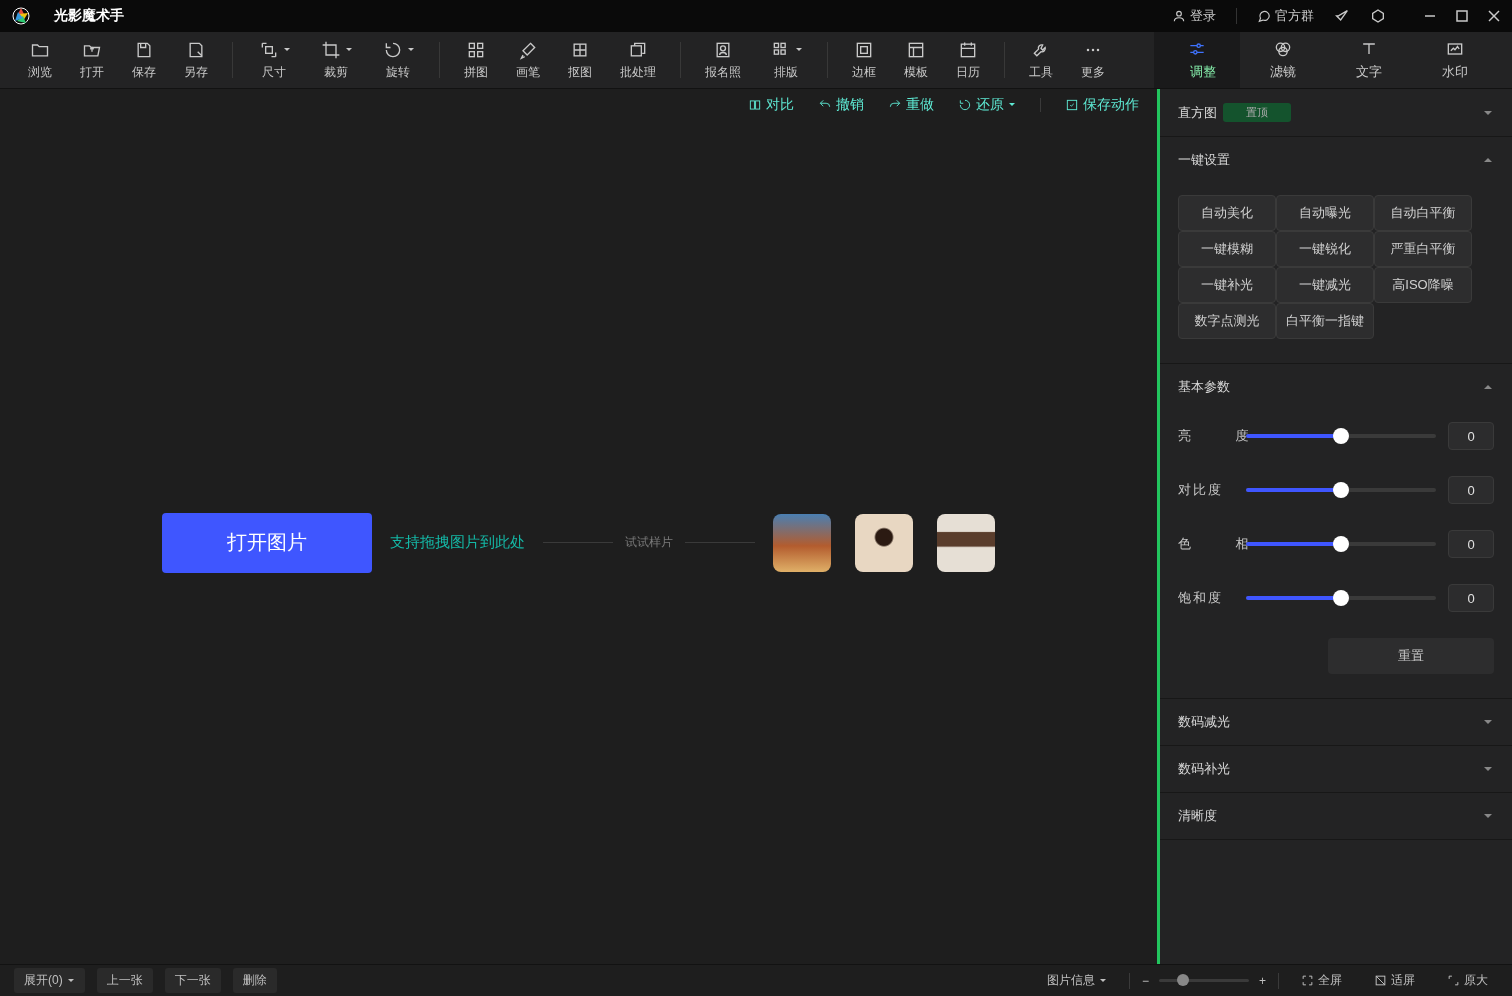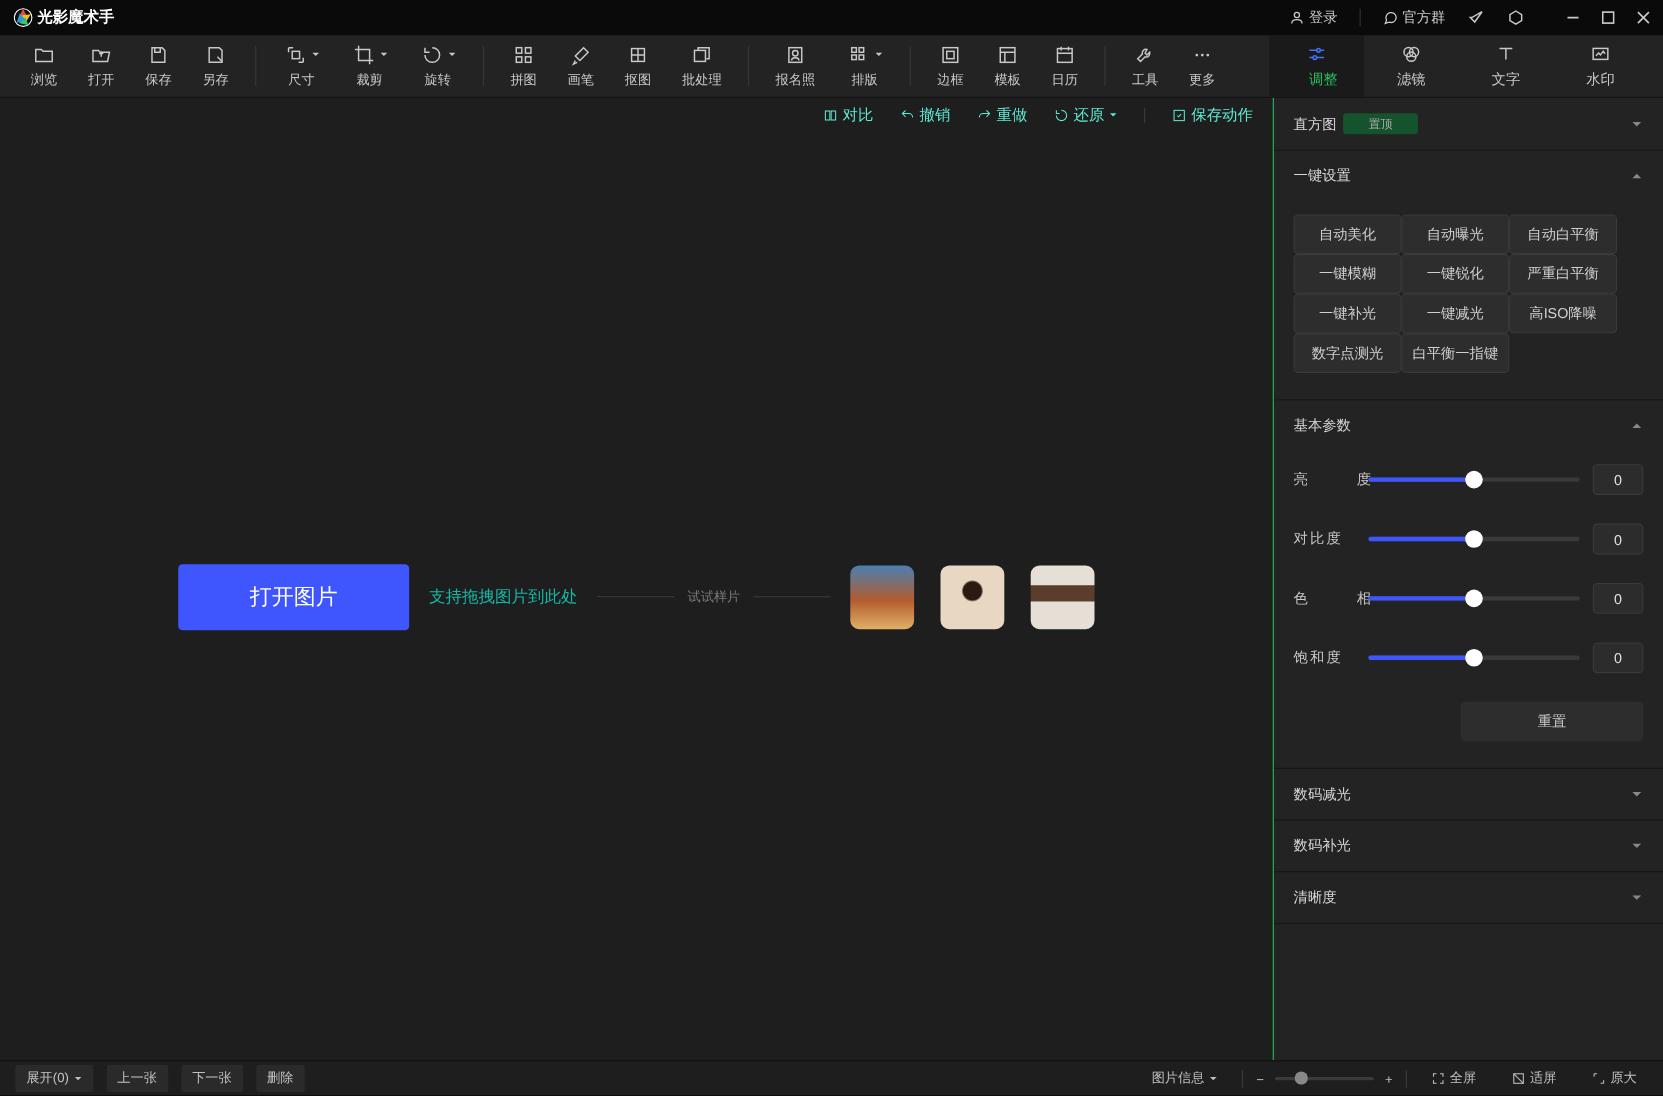--- a/index.html
+++ b/index.html
@@ -1,62 +1,62 @@
 <!DOCTYPE html>
 <html><head>
 <meta charset="utf-8">
 <style>
   * { box-sizing: border-box; margin: 0; padding: 0; }
   html, body { width: 1512px; height: 996px; font-family: "Microsoft YaHei", sans-serif; background: #000; color: #c9c9c9; overflow: hidden; font-size: 13px; }
   body { display: flex; flex-direction: column; }
 
   
   .title-bar { height: 32px; background: #0a0a0a; display: flex; align-items: center; padding: 0 12px; }
-  .title-bar .logo { display: flex; align-items: center; gap: 4px; font-weight: bold; color: #fff; font-size: 14px; }
+  .title-bar .logo { display: flex; align-items: center; gap: 24px; font-weight: bold; color: #fff; font-size: 14px; }
   .title-bar .spacer { flex: 1; }
   .title-bar .right { display: flex; align-items: center; gap: 20px; }
   .title-bar .right .item { display: flex; align-items: center; gap: 4px; color: #c9c9c9; cursor: pointer; }
   .title-bar .right .divider { width: 1px; height: 16px; background: #333; }
   .win-ctrl { display: flex; gap: 20px; margin-left: 18px; }
   .win-ctrl span { cursor: pointer; }
   svg { display: block; }
 
   
   .toolbar { height: 57px; background: #232324; display: flex; align-items: stretch; padding: 0 14px; gap: 0; border-bottom: 1px solid #121212; }
   .tb-group { display: flex; align-items: stretch; }
   .tb-btn { display: flex; flex-direction: column; align-items: center; justify-content: center; gap: 4px; padding: 0 14px; cursor: pointer; color: #c9c9c9; }
   .tb-btn .dd { display: flex; align-items: center; gap: 2px; }
   .tb-btn .dd svg { margin-left: 2px; }
   .tb-btn span.lbl { font-size: 12px; }
   .tb-sep { width: 1px; background: #383838; margin: 10px 10px; }
   .tb-right { margin-left: auto; display: flex; }
   .tb-tab { width: 86px; display: flex; flex-direction: column; align-items: center; justify-content: center; gap: 4px; cursor: pointer; }
   .tb-tab.active { background: #1a1a1b; color: #3f73ff; }
-  .tb-tab.active .lbl { color: #22c55e; margin-left: 12px; }
+  .tb-tab.active .lbl { color: #86efac; margin-left: 12px; }
 
   
   .main { flex: 1; display: flex; min-height: 0; }
   .canvas-area { flex: 1; background: #1e1e1e; display: flex; flex-direction: column; }
   .canvas-top { height: 32px; display: flex; align-items: center; justify-content: flex-end; padding-right: 18px; gap: 24px; color: #5eead4; font-size: 14px; }
   .canvas-top .ct-btn { display: flex; align-items: center; gap: 4px; cursor: pointer; }
   .canvas-top .ct-sep { width: 1px; height: 14px; background: #3a3a3a; }
 
   .canvas-body { flex: 1; display: flex; flex-direction: row; align-items: center; justify-content: center; gap: 18px; }
   .open-btn { width: 210px; height: 60px; background: #3f56ff; color: #fff; font-size: 20px; border-radius: 4px; display: flex; align-items: center; justify-content: center; cursor: pointer; }
   .hint { color: #14b8a6; font-size: 15px; }
   .sample-label { display: flex; align-items: center; gap: 12px; color: #7a7a7a; font-size: 12px; }
   .sample-label::before, .sample-label::after { content: ""; width: 70px; height: 1px; background: #3a3a3a; }
   .thumbs { display: flex; gap: 24px; }
   .thumb { width: 58px; height: 58px; border-radius: 8px; cursor: pointer; }
   .thumb.a { background: linear-gradient(180deg, #4a7fb2 0%, #b35c2e 55%, #e0b068 100%); }
   .thumb.b { background: radial-gradient(circle at 50% 40%, #2b1a12 18%, #e8d7c2 22%, #e8d7c2 100%); }
   .thumb.c { background: linear-gradient(180deg, #e6dfd5 0%, #e6dfd5 30%, #5a3d2c 32%, #5a3d2c 55%, #e6dfd5 58%, #e6dfd5 100%); }
 
   
-  .side { width: 355px; background: #232324; border-left: 1px solid #22c55e; display: flex; flex-direction: column; overflow-y: auto; }
+  .side { width: 355px; background: #232324; border-left: 3px solid #22c55e; display: flex; flex-direction: column; overflow-y: auto; }
   .side .section { border-bottom: 1px solid #171717; }
   .side .sec-head { display: flex; align-items: center; padding: 14px 18px; cursor: pointer; font-size: 13px; color: #d8d8d8; }
   .side .sec-head .badge { background: #14532d; font-size: 11px; padding: 2px 23px; border-radius: 3px; margin-left: 6px; color: #aaa; }
   .side .sec-head .chev { margin-left: auto; color: #888; }
   .side .sec-body { padding: 12px 18px 24px; }
   .preset-grid { display: flex; flex-wrap: wrap; gap: 0; }
   .preset { width: 98px; height: 36px; background: #2d2d2e; border: 1px solid #3a3a3a; border-radius: 4px; display: flex; align-items: center; justify-content: center; font-size: 13px; color: #d0d0d0; cursor: pointer; }
 
   .slider-row { display: flex; align-items: center; gap: 12px; margin-bottom: 26px; }
   .slider-row .sl-label { width: 56px; font-size: 13px; color: #c8c8c8; letter-spacing: 6px; white-space: nowrap; }

